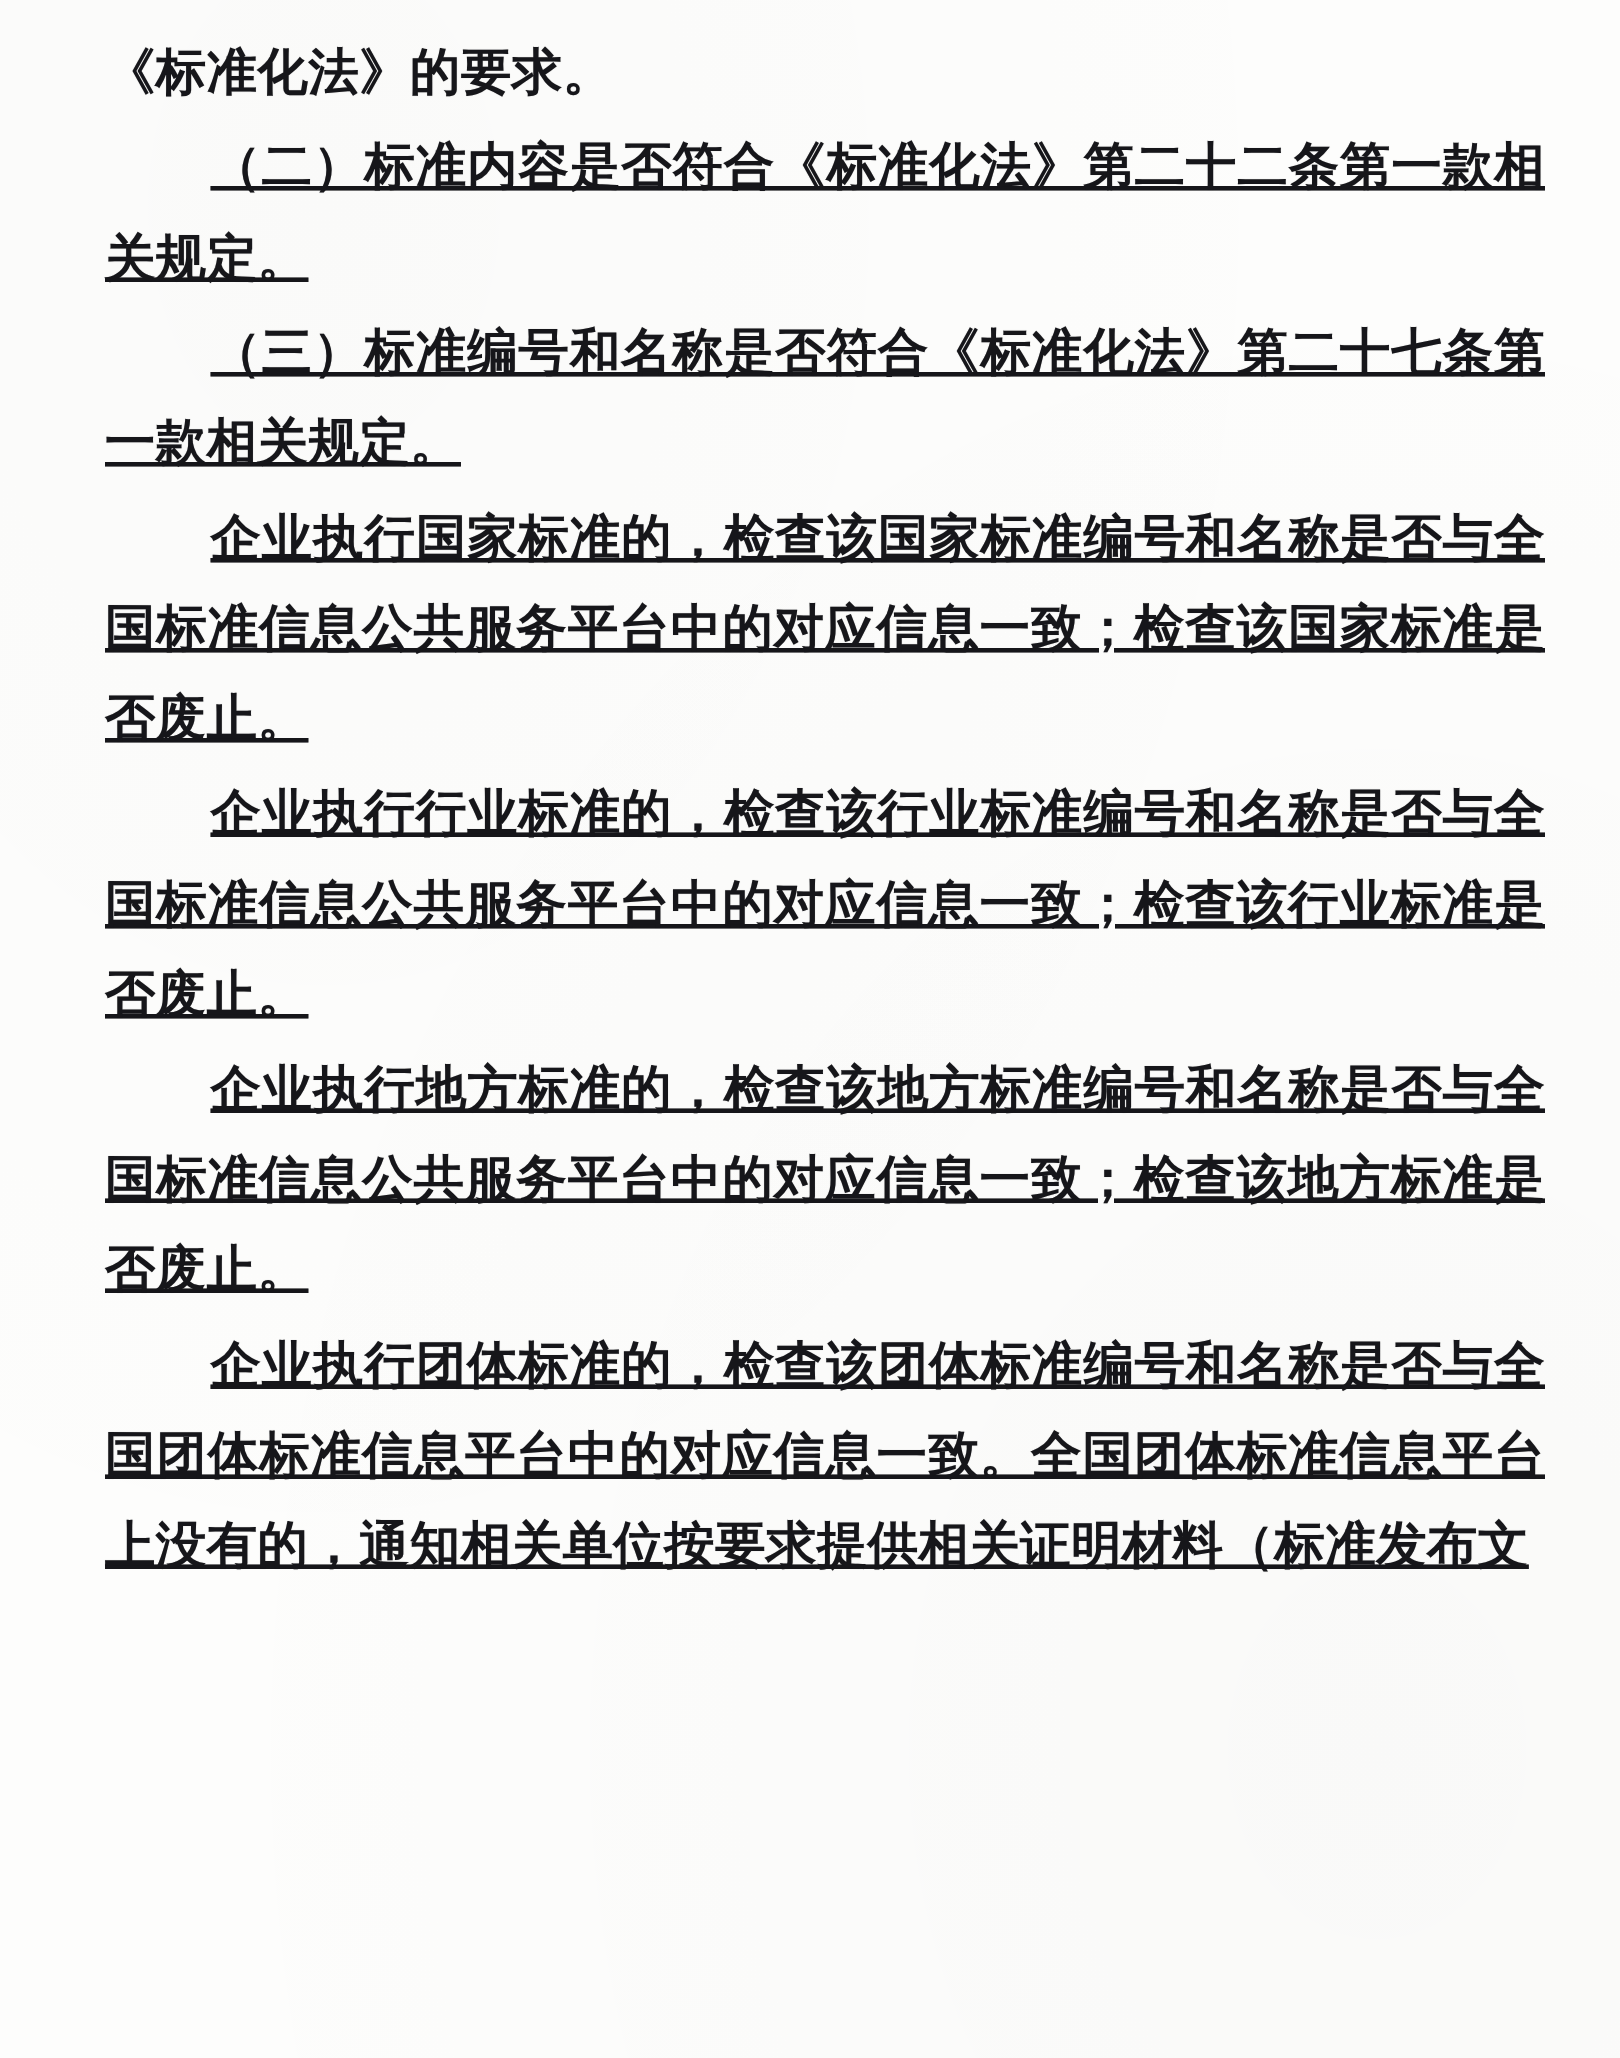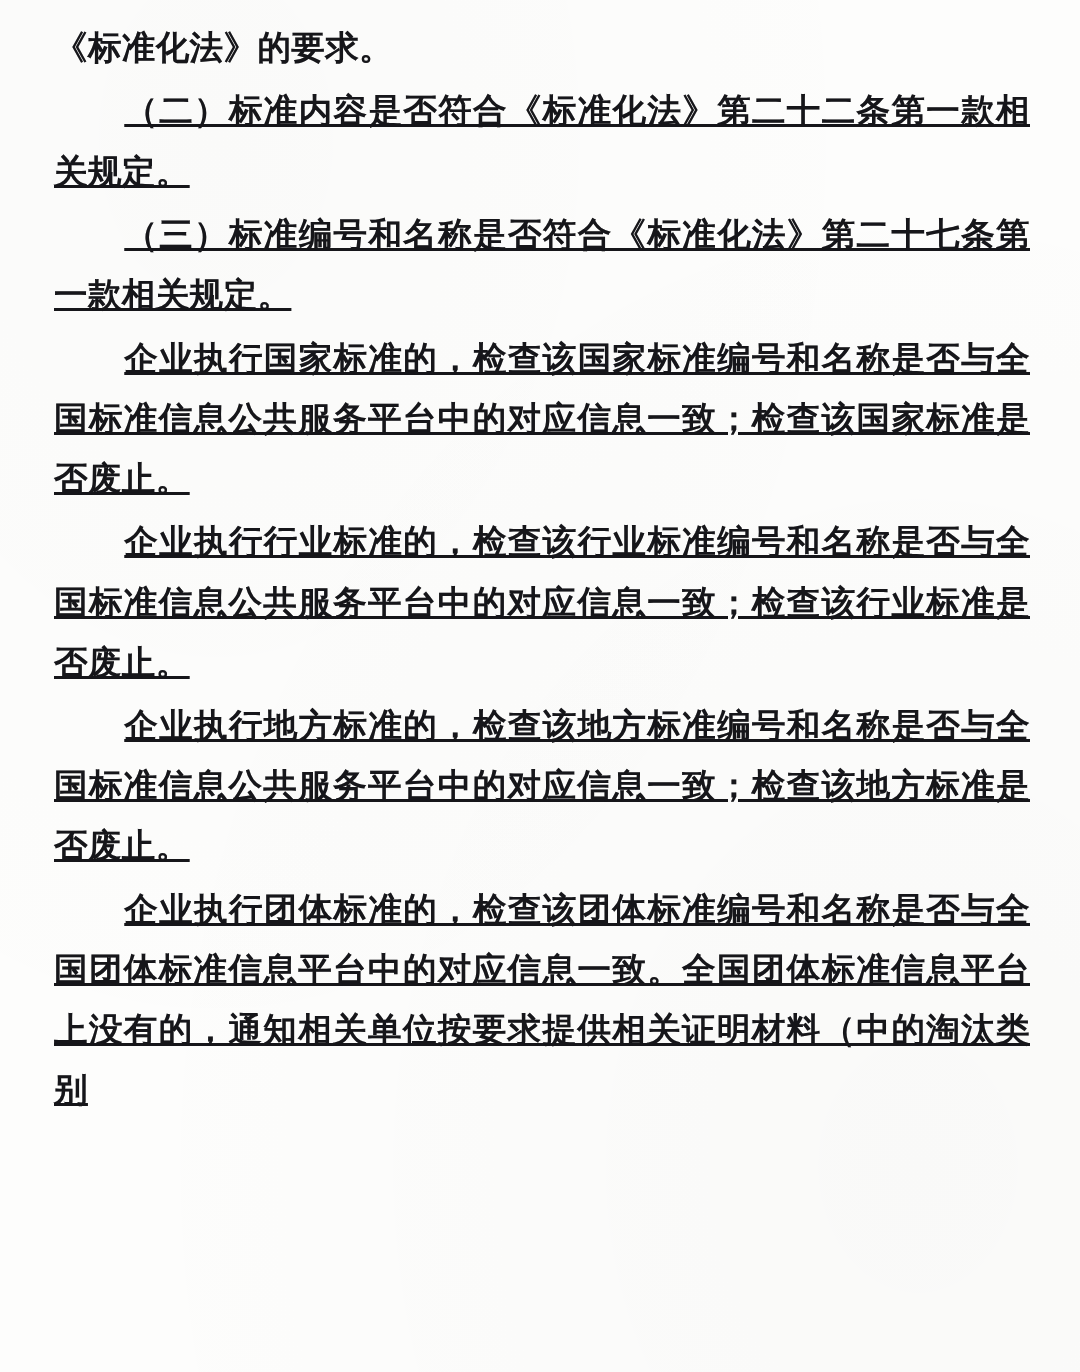--- a/index.html
+++ b/index.html
@@ -29,21 +29,21 @@
       radial-gradient(ellipse at 85% 85%, rgba(0,0,0,0.015), rgba(0,0,0,0) 65%);
     pointer-events: none;
   }
   .doc-body {
     position: absolute;
     left: 54px;
     top: 18px;
     width: 976px;
   }
   p.para {
-    margin: 0 0 0.10em 0;
+    margin: 0 0 0.10em 16px;
     font-size: 33.5px;
     line-height: 1.795;
     color: #16161a;
     text-align: justify;
     text-justify: inter-ideograph;
     letter-spacing: 0.4px;
     font-weight: 600;
     text-shadow: 0 0 0.6px rgba(0,0,0,0.35);
   }
   p.indent {
@@ -58,15 +58,15 @@
 <body>
 
 <div id="page">
   <div class="doc-body">
     <p class="para first">《标准化法》的要求。</p>
     <p class="para indent">（二）标准内容是否符合《标准化法》第二十二条第一款相关规定。</p>
     <p class="para indent">（三）标准编号和名称是否符合《标准化法》第二十七条第一款相关规定。</p>
     <p class="para indent">企业执行国家标准的，检查该国家标准编号和名称是否与全国标准信息公共服务平台中的对应信息一致；检查该国家标准是否废止。</p>
     <p class="para indent">企业执行行业标准的，检查该行业标准编号和名称是否与全国标准信息公共服务平台中的对应信息一致；检查该行业标准是否废止。</p>
     <p class="para indent">企业执行地方标准的，检查该地方标准编号和名称是否与全国标准信息公共服务平台中的对应信息一致；检查该地方标准是否废止。</p>
-    <p class="para indent">企业执行团体标准的，检查该团体标准编号和名称是否与全国团体标准信息平台中的对应信息一致。全国团体标准信息平台上没有的，通知相关单位按要求提供相关证明材料（中的淘汰类别</p>
+    <p class="para indent">企业执行团体标准的，检查该团体标准编号和名称是否与全国团体标准信息平台中的对应信息一致。全国团体标准信息平台上没有的，通知相关单位按要求提供相关证明材料（标准发布文</p>
   </div>
 </div>
 
 </body></html>

